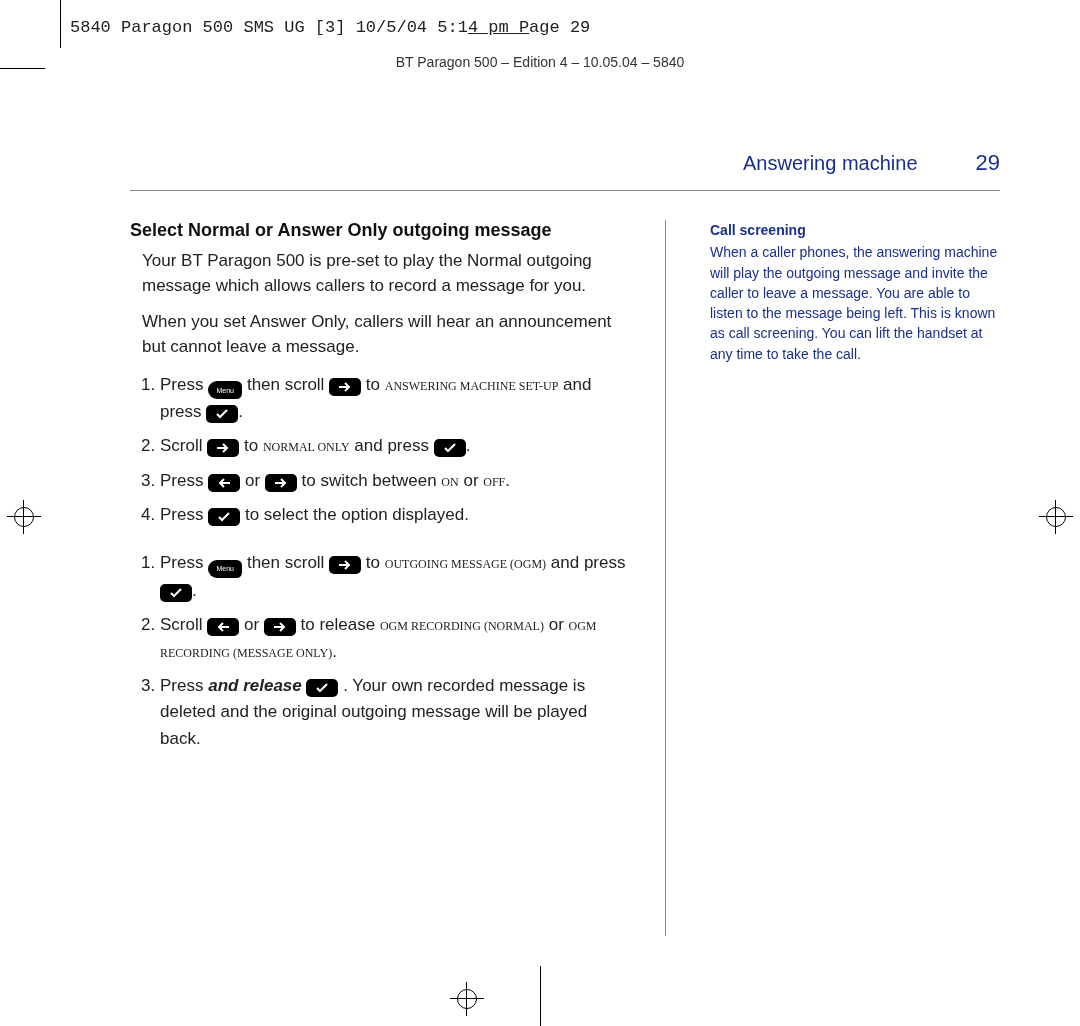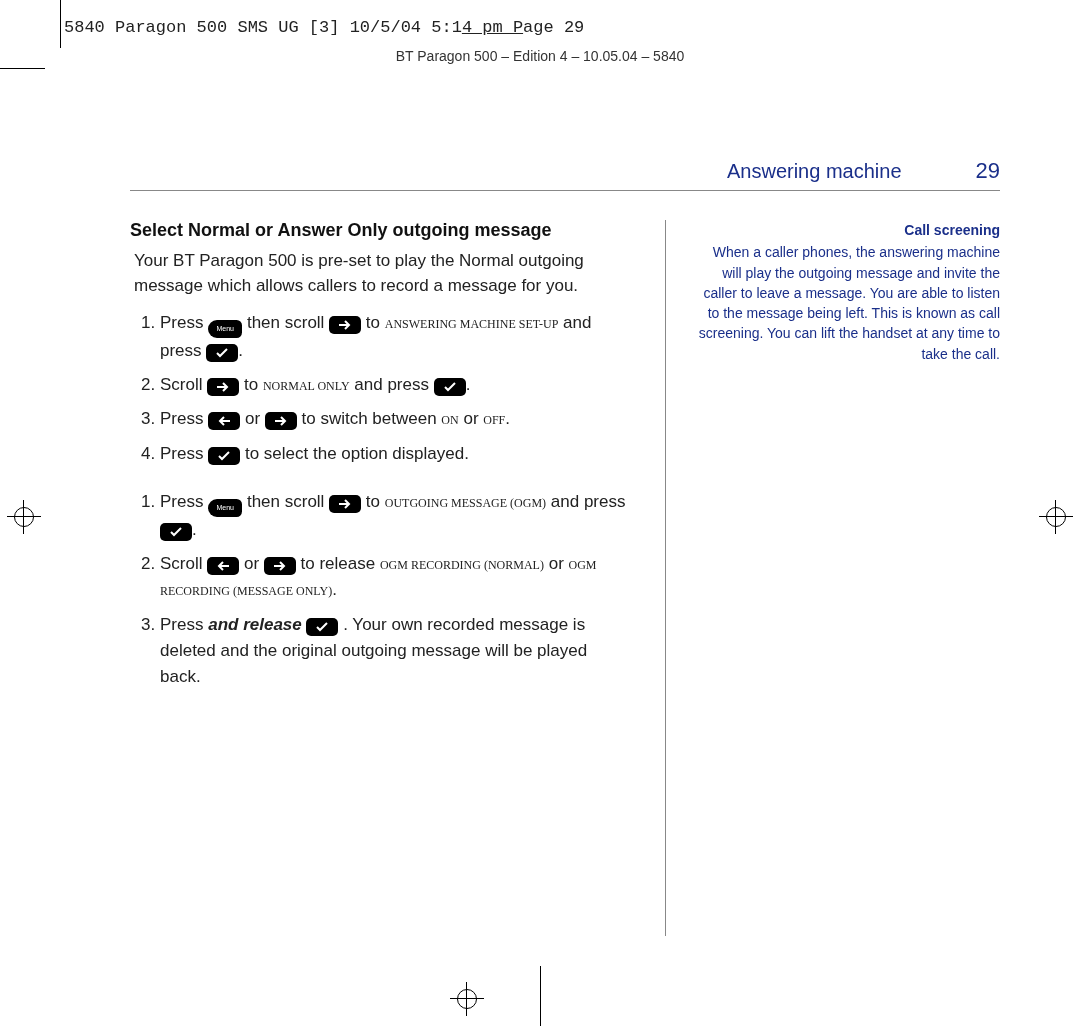--- a/index.html
+++ b/index.html
@@ -8,29 +8,29 @@
     font-family: Arial, Helvetica, sans-serif;
     background: #fff;
     width: 1080px;
     height: 1026px;
     position: relative;
     color: #222;
   }
   .slug {
     position: absolute;
     top: 18px;
-    left: 64px;
+    left: 70px;
     font-family: "Courier New", monospace;
     font-size: 17px;
     letter-spacing: 0;
   }
   .slug .ul { text-decoration: underline; }
   .edition {
     position: absolute;
-    top: 48px;
+    top: 54px;
     width: 100%;
     text-align: center;
     font-size: 14px;
     color: #333;
   }
   
   .cm { position: absolute; background: #000; }
   .cm.h { height: 1px; }
   .cm.v { width: 1px; }
   .reg {
@@ -46,28 +46,28 @@
   .reg::after  { top: 0; left: 16px; height: 34px; width: 1px; }
   .reg .circ {
     position: absolute;
     left: 7px; top: 7px;
     width: 18px; height: 18px;
     border: 1px solid #000;
     border-radius: 50%;
   }
   .page-header {
     position: absolute;
-    top: 158px;
+    top: 150px;
     left: 130px;
     right: 80px;
     display: flex;
     justify-content: flex-end;
     align-items: baseline;
     color: #1a2f8a;
-    gap: 40px;
+    gap: 24px;
   }
   .section-name { font-size: 20px; color: #1a2f8a; }
   .page-num { font-size: 22px; color: #1a2f8a; margin-left: 34px; }
   .hr-top {
     position: absolute;
     top: 190px;
     left: 130px;
     right: 80px;
     border-top: 1px solid #888;
   }
@@ -79,40 +79,39 @@
     bottom: 90px;
     display: flex;
     gap: 35px;
   }
   .main-col {
     flex: 0 0 500px;
   }
   .side-col {
     flex: 1;
     border-left: 1px solid #888;
-    padding-left: 28px;
+    padding-left: 44px;
     font-size: 14px;
     line-height: 1.45;
     color: #1a2f8a;
-    text-align: right;
   }
   .side-title {
     font-weight: bold;
     margin-bottom: 2px;
   }
   h2 {
     font-size: 18px;
     font-weight: bold;
     margin: 0 0 8px 0;
     color: #111;
   }
   p.body {
     font-size: 17px;
     line-height: 1.45;
-    margin: 0 0 12px 4px;
+    margin: 0 0 12px 12px;
   }
   ol.steps {
     font-size: 17px;
     line-height: 1.55;
     padding-left: 30px;
     margin: 6px 0 22px 0;
   }
   ol.steps li {
     margin-bottom: 8px;
   }
@@ -172,20 +171,21 @@
 <div class="page-header">
   <span class="section-name">Answering machine</span>
   <span class="page-num">29</span>
 </div>
 <div class="hr-top"></div>
 
 <div class="content">
   <div class="main-col">
     <h2>Select Normal or Answer Only outgoing message</h2>
     <p class="body">Your BT Paragon 500 is pre-set to play the Normal outgoing message which allows callers to record a message for you.</p>
+    <p class="body">When you set Answer Only, callers will hear an announcement but cannot leave a message.</p>
 
     <ol class="steps">
       <li>
         <span>Press </span>
         <span class="btn menu">Menu</span>
         <span> then scroll </span>
         <span class="btn arrow">
             <svg viewBox="0 0 14 10">
               <path d="M1 5h9M7 1l4 4-4 4" fill="none" stroke-width="2"></path>
             </svg>

